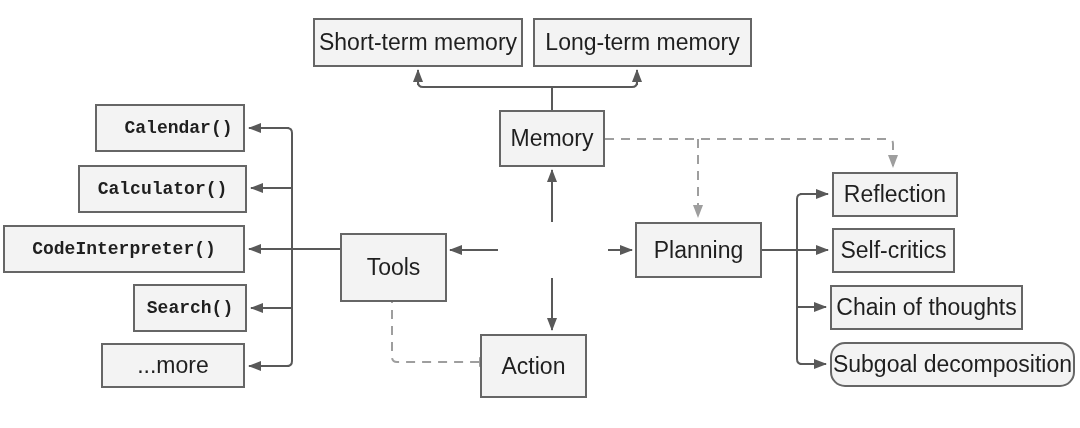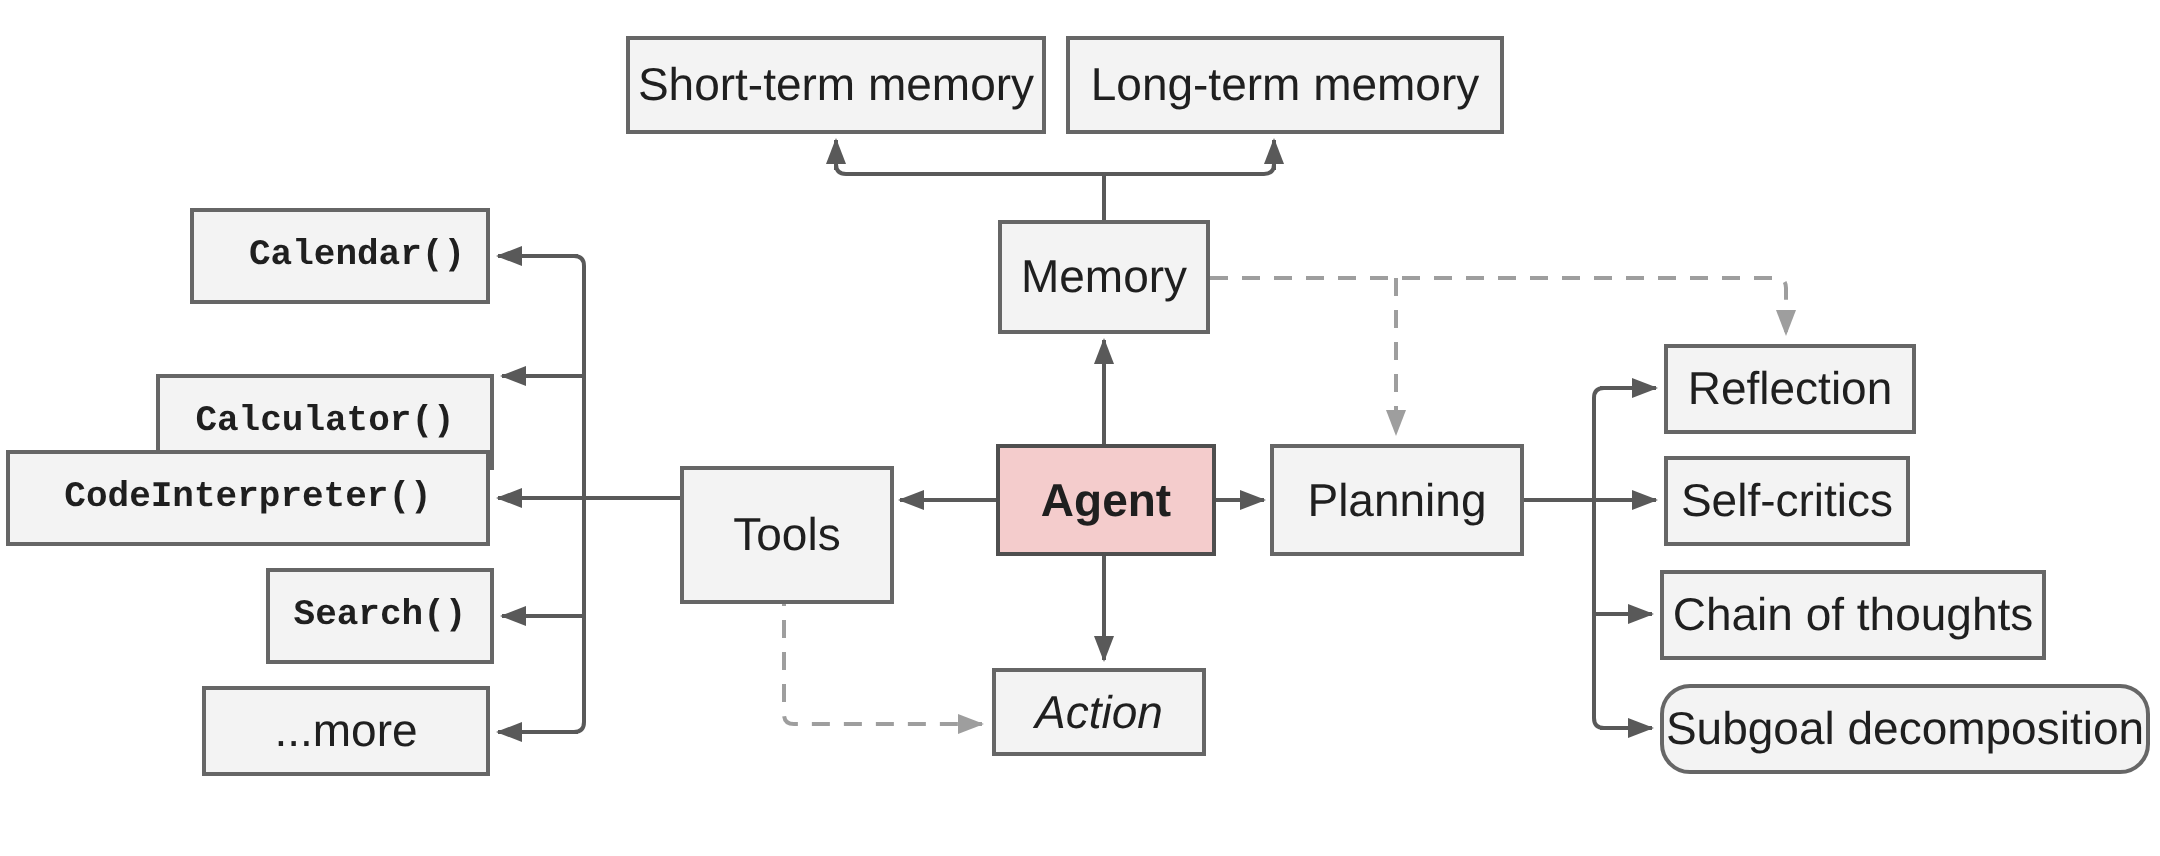--- a/index.html
+++ b/index.html
@@ -20,23 +20,23 @@
     color:var(--text);font-size:23px;line-height:1;white-space:nowrap;}
   .mono{font-family:"Liberation Mono","DejaVu Sans Mono",monospace;font-weight:bold;font-size:18px;}
   .agent{background:var(--agent_fill);border-color:var(--agent_border);font-weight:bold;}
   
   [data-name="node-short-term-memory"]{left:313px;top:18px;width:210px;height:49px;}
   [data-name="node-long-term-memory"]{left:533px;top:18px;width:219px;height:49px;}
   [data-name="node-memory"]{left:499px;top:110px;width:106px;height:57px;}
   [data-name="node-agent"]{left:498px;top:222px;width:110px;height:56px;}
   [data-name="node-tools"]{left:340px;top:233px;width:107px;height:69px;}
   [data-name="node-planning"]{left:635px;top:222px;width:127px;height:56px;}
-  [data-name="node-action"]{left:496px;top:334px;width:107px;height:44px;font-style:italic;}
+  [data-name="node-action"]{left:480px;top:334px;width:107px;height:64px;}
   [data-name="node-calendar"]{left:95px;top:104px;width:150px;height:48px;padding-left:17px;}
-  [data-name="node-calculator"]{left:78px;top:165px;width:169px;height:48px;margin-top:22px;}
+  [data-name="node-calculator"]{left:78px;top:165px;width:169px;height:48px;}
   [data-name="node-code-interpreter"]{left:3px;top:225px;width:242px;height:48px;}
   [data-name="node-search"]{left:133px;top:284px;width:114px;height:48px;}
   [data-name="node-more"]{left:101px;top:343px;width:144px;height:45px;}
   [data-name="node-reflection"]{left:832px;top:172px;width:126px;height:45px;}
   [data-name="node-self-critics"]{left:832px;top:228px;width:123px;height:45px;}
   [data-name="node-chain-of-thoughts"]{left:830px;top:285px;width:193px;height:45px;}
   [data-name="node-subgoal-decomposition"]{left:830px;top:342px;width:245px;height:45px;border-radius:15px;}
 </style>
 </head>
 <body>
@@ -77,21 +77,20 @@
     <path class="wire" data-name="edge-planning-subgoal-decomposition" marker-end="url(#arrDark)" d="M800,364 L826,364"></path>
 
     <path class="wire-dashed" data-name="edge-memory-reflection-dashed" marker-end="url(#arrGray)" d="M605,139 L888,139 Q893,139 893,144 L893,167"></path>
     <path class="wire-dashed" data-name="edge-memory-planning-dashed" marker-end="url(#arrGray)" d="M698,139 L698,217"></path>
     <path class="wire-dashed" data-name="edge-tools-action-dashed" marker-end="url(#arrGray)" d="M392,278 L392,357 Q392,362 397,362 L491,362"></path>
   </svg>
 
   <div class="box" data-name="node-short-term-memory">Short-term memory</div>
   <div class="box" data-name="node-long-term-memory">Long-term memory</div>
   <div class="box" data-name="node-memory">Memory</div>
-  <div class="box agent" data-name="node-agent">Agent</div>
   <div class="box" data-name="node-tools">Tools</div>
   <div class="box" data-name="node-planning">Planning</div>
   <div class="box" data-name="node-action">Action</div>
   <div class="box mono" data-name="node-calendar">Calendar()</div>
   <div class="box mono" data-name="node-calculator">Calculator()</div>
   <div class="box mono" data-name="node-code-interpreter">CodeInterpreter()</div>
   <div class="box mono" data-name="node-search">Search()</div>
   <div class="box" data-name="node-more">...more</div>
   <div class="box" data-name="node-reflection">Reflection</div>
   <div class="box" data-name="node-self-critics">Self-critics</div>

